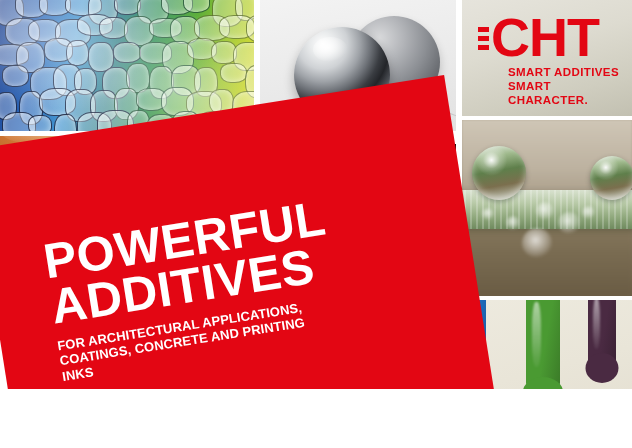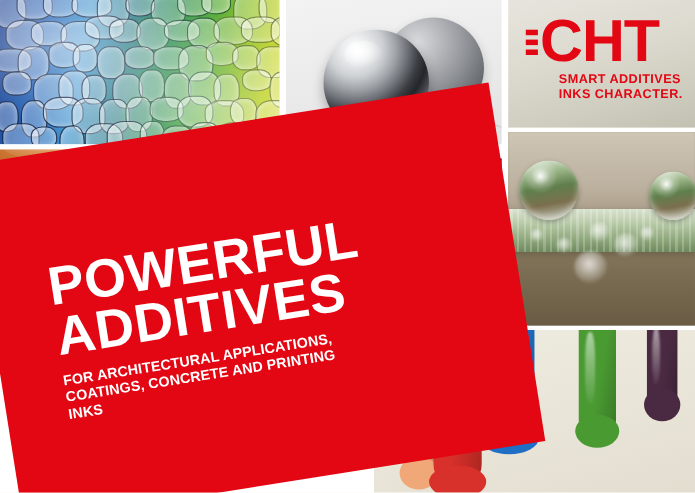--- a/index.html
+++ b/index.html
@@ -7,21 +7,21 @@
     padding: 0;
     background: #ffffff;
   }
   body {
     font-family: "Liberation Sans", sans-serif;
   }
 
   #poster {
     position: relative;
     width: 632px;
-    height: 448px;
+    height: 389px;
     overflow: hidden;
     background: #ffffff;
   }
 
   
   .panel {
     position: absolute;
     overflow: hidden;
     background: #ffffff;
   }
@@ -499,21 +499,21 @@
       <div class="cht-mark">
         <span class="cht-bars">
           <span></span>
             <span></span>
             <span></span>
         </span>
         <span class="cht-word">CHT</span>
       </div>
       <div class="cht-tagline">
         <div>SMART ADDITIVES</div>
-        <div>INKS CHARACTER.</div>
+        <div>SMART CHARACTER.</div>
       </div>
     </div>
   </div>
 
   <div class="panel" id="panel-liquid">
     <div class="liquid-bg-blur"></div>
     <div class="liquid-pool"></div>
     <div class="liquid-stream"></div>
     <div class="liquid-bowl"></div>
   </div>

